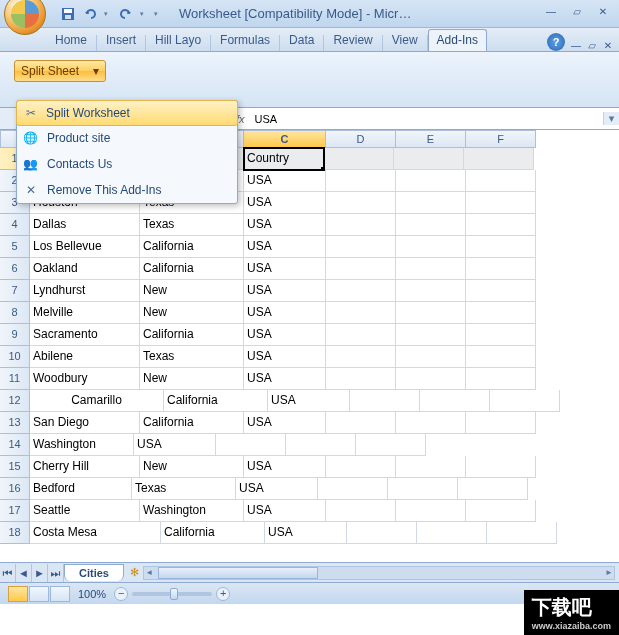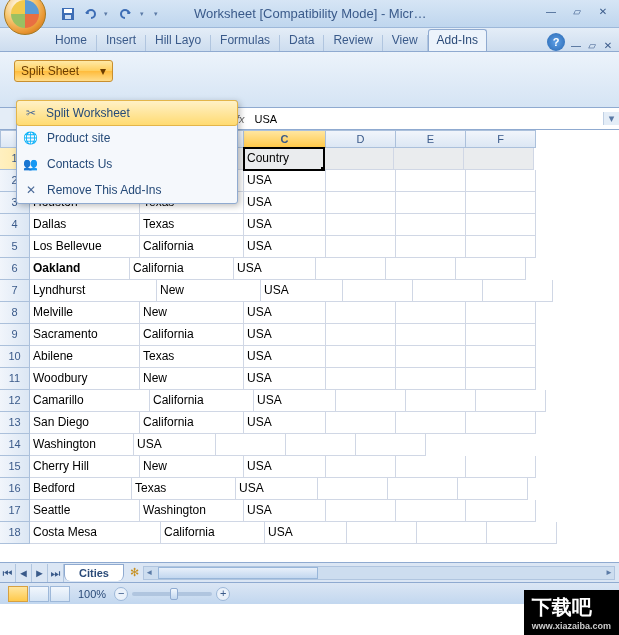--- a/index.html
+++ b/index.html
@@ -6,36 +6,36 @@
 body { font-family: "Segoe UI", Tahoma, sans-serif; font-size: 11px; background: #fff; overflow: hidden; width: 619px; height: 635px; }
 
 
 .title-bar { height: 28px; background: linear-gradient(#d6e5f5, #bfd6ee); display: flex; align-items: center; border-bottom: 1px solid #9db8d9; }
 .office-btn { width: 42px; height: 42px; margin: 2px 4px; background: radial-gradient(circle at 35% 30%, #fff, #f7c873 40%, #e89430 70%, #b45e10); border-radius: 50%; border: 1px solid #a6781f; position: relative; z-index: 10; }
 .office-btn::after { content:""; position:absolute; inset:6px; border-radius:50%; background: conic-gradient(#5b9bd5 0 90deg, #e86f42 90deg 180deg, #9ac062 180deg 270deg, #f2c94c 270deg 360deg); }
 .qat { display: flex; gap: 6px; align-items: center; margin-left: 10px; }
 .qat-ico { width: 16px; height: 16px; display:flex; align-items:center; justify-content:center; color:#2b5797; }
 .qat-dd { width: 8px; height: 16px; position:relative; }
 .qat-dd::after { content:"▾"; font-size:7px; color:#5a7aa6; }
-.title-text { margin-left: 32px; color: #3a5a8a; font-size: 13px; white-space: nowrap; overflow: hidden; flex:1; }
+.title-text { margin-left: 17px; color: #3a5a8a; font-size: 13px; white-space: nowrap; overflow: hidden; flex:1; }
 .win-ctrls { display:flex; gap:2px; margin-right:4px; }
 .win-btn { width:24px; height:16px; color:#3a5a8a; font-size:10px; text-align:center; }
 
 
 .ribbon-tabs { height: 24px; background: linear-gradient(#e4edf7,#cdddef); display:flex; align-items:flex-end; padding-left:46px; border-bottom:1px solid #8faad0; }
 .tab { padding: 3px 8px 4px; color:#3a5a8a; font-size:12px; border:1px solid transparent; border-bottom:none; cursor:pointer; white-space:nowrap; }
 .tab.active { background:#ecf3fb; border-color:#8faad0; border-radius:3px 3px 0 0; color:#2a4a78; }
 .tab-sep { width:1px; height:16px; background:#b0c5df; }
 .help-ico { width:18px; height:18px; margin-left:auto; margin-right:4px; background:radial-gradient(circle,#5fa1e8,#2766b0); border-radius:50%; color:#fff; display:flex; align-items:center; justify-content:center; font-size:11px; font-weight:bold; }
 .mini-ctrls { display:flex; gap:2px; margin-right:4px; }
 .mini-btn { width:14px; color:#3a5a8a; text-align:center; font-size:10px; }
 
 
 .ribbon { height: 56px; background: linear-gradient(#ecf3fb,#d5e4f4); border-bottom:1px solid #8faad0; position:relative; }
-.split-btn { position:absolute; left:14px; top:8px; height:22px; background:linear-gradient(#ffe9a6,#ffcf5e 50%,#ffbb3a 50%,#ffdd8b); border:1px solid #c88f2f; border-radius:3px; color:#6b3d00; font-size:12px; padding:0 6px; display:flex; align-items:center; gap:21px; }
+.split-btn { position:absolute; left:14px; top:8px; height:22px; background:linear-gradient(#ffe9a6,#ffcf5e 50%,#ffbb3a 50%,#ffdd8b); border:1px solid #c88f2f; border-radius:3px; color:#6b3d00; font-size:12px; padding:0 6px; display:flex; align-items:center; gap:14px; }
 
 
 .dropdown { position:absolute; left:16px; top:100px; width:222px; background:#f5f8fc; border:1px solid #8faad0; border-radius:3px; box-shadow:2px 2px 6px rgba(0,0,0,0.25); z-index:50; }
 .dd-item { display:flex; align-items:center; height:26px; padding:0 6px 0 30px; color:#254a78; font-size:12px; position:relative; }
 .dd-item:hover, .dd-item.hov { background:linear-gradient(#fff1c7,#ffdb72); border:1px solid #e3b54a; border-radius:3px; margin:-1px; padding-left:29px; }
 .dd-ico { position:absolute; left:6px; width:16px; height:16px; display:flex; align-items:center; justify-content:center; color:#4a6a98; font-size:12px; }
 
 
 .fbar-row { height:22px; display:flex; border-bottom:1px solid #8faad0; background:#e4edf7; position:relative; }
 .name-box { width:230px; border-right:1px solid #8faad0; }
@@ -250,29 +250,29 @@
       </div>
       <div class="row">
         <div class="cell" style="width: 110px;">Los Bellevue</div>
         <div class="cell" style="width: 104px;">California</div>
         <div class="cell" style="width: 82px;">USA</div>
         <div class="cell" style="width: 70px;"></div>
         <div class="cell" style="width: 70px;"></div>
         <div class="cell" style="width: 70px;"></div>
       </div>
       <div class="row">
-        <div class="cell" style="width: 100px; font-weight: bold;">Oakland</div>
-        <div class="cell" style="width: 104px;">California</div>
-        <div class="cell" style="width: 82px;">USA</div>
-        <div class="cell" style="width: 70px;"></div>
-        <div class="cell" style="width: 70px;"></div>
-        <div class="cell" style="width: 70px;"></div>
-      </div>
-      <div class="row">
-        <div class="cell" style="width: 127px;">Lyndhurst</div>
+        <div class="cell" style="width: 110px;">Oakland</div>
+        <div class="cell" style="width: 104px;">California</div>
+        <div class="cell" style="width: 82px;">USA</div>
+        <div class="cell" style="width: 70px;"></div>
+        <div class="cell" style="width: 70px;"></div>
+        <div class="cell" style="width: 70px;"></div>
+      </div>
+      <div class="row">
+        <div class="cell" style="width: 110px;">Lyndhurst</div>
         <div class="cell" style="width: 104px;">New</div>
         <div class="cell" style="width: 82px;">USA</div>
         <div class="cell" style="width: 70px;"></div>
         <div class="cell" style="width: 70px;"></div>
         <div class="cell" style="width: 70px;"></div>
       </div>
       <div class="row">
         <div class="cell" style="width: 110px;">Melville</div>
         <div class="cell" style="width: 104px;">New</div>
         <div class="cell" style="width: 82px;">USA</div>
@@ -298,21 +298,21 @@
       </div>
       <div class="row">
         <div class="cell" style="width: 110px;">Woodbury</div>
         <div class="cell" style="width: 104px;">New</div>
         <div class="cell" style="width: 82px;">USA</div>
         <div class="cell" style="width: 70px;"></div>
         <div class="cell" style="width: 70px;"></div>
         <div class="cell" style="width: 70px;"></div>
       </div>
       <div class="row">
-        <div class="cell" style="width: 120px;">Camarillo</div>
+        <div class="cell" style="width: 134px; text-align: center;">Camarillo</div>
         <div class="cell" style="width: 104px;">California</div>
         <div class="cell" style="width: 82px;">USA</div>
         <div class="cell" style="width: 70px;"></div>
         <div class="cell" style="width: 70px;"></div>
         <div class="cell" style="width: 70px;"></div>
       </div>
       <div class="row">
         <div class="cell" style="width: 110px;">San Diego</div>
         <div class="cell" style="width: 104px;">California</div>
         <div class="cell" style="width: 82px;">USA</div>

